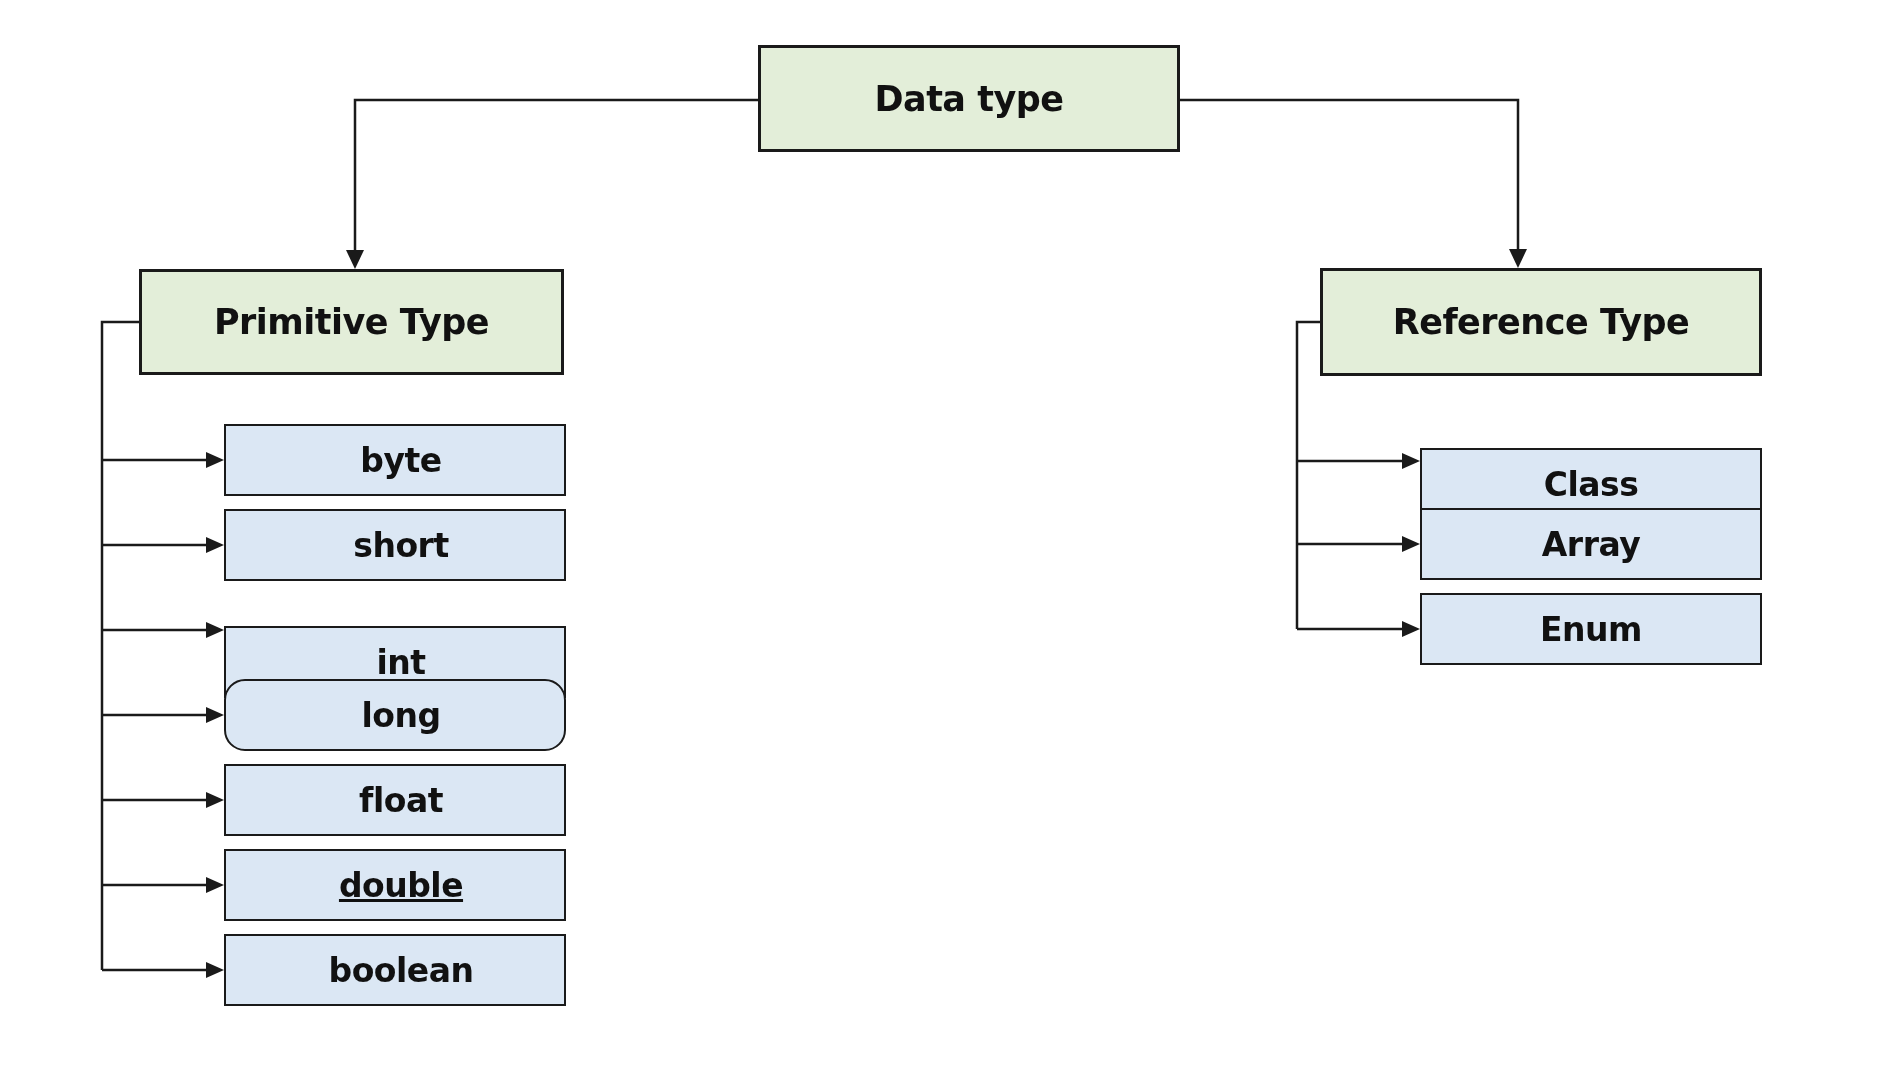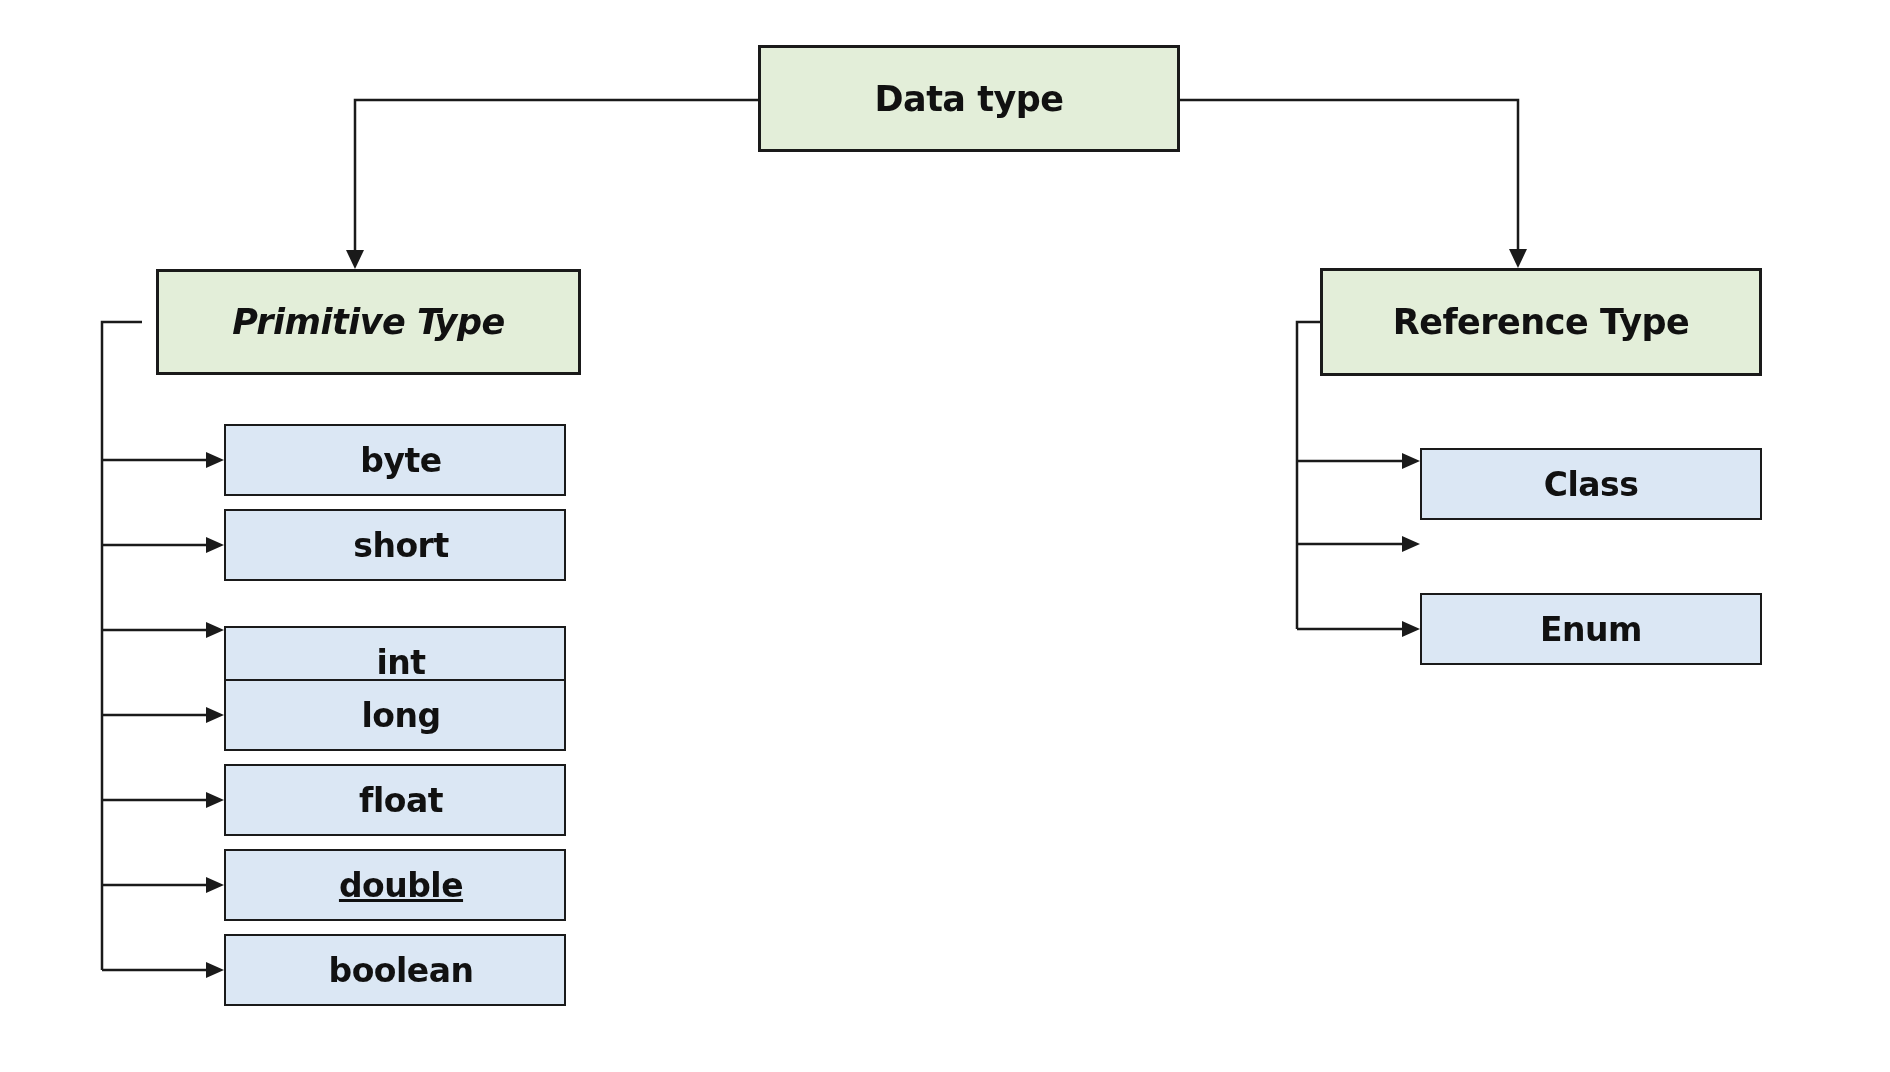--- a/index.html
+++ b/index.html
@@ -44,25 +44,25 @@
     background: #e3eed9;
     border: 3px solid #1a1a1a;
     font-size: 35px;
   }
   .child {
     background: #dbe7f4;
     border: 2.5px solid #1a1a1a;
     font-size: 33px;
   }
   .n-root { left: 758px;  top: 45px;  width: 422px; height: 107px; }
-  .n-prim { left: 156px;  top: 269px; width: 425px; height: 106px; font-style: italic; }
+  .n-prim { left: 139px;  top: 269px; width: 425px; height: 106px; }
   .n-ref  { left: 1320px; top: 268px; width: 442px; height: 108px; }
   .lc { left: 224px;  width: 342px; height: 72px; padding-left: 12px; }
   .lc1 { top: 424px; } .lc2 { top: 509px; } .lc3 { top: 594px; margin-top: 32px; }
-  .lc4 { top: 679px; } .lc5 { top: 764px; } .lc6 { top: 849px; text-decoration: underline; }
+  .lc4 { top: 679px; border-radius: 21px; } .lc5 { top: 764px; } .lc6 { top: 849px; text-decoration: underline; }
   .lc7 { top: 934px; }
   .rc { left: 1420px; width: 342px; height: 72px; }
   .rc1 { top: 448px; } .rc2 { top: 508px; } .rc3 { top: 593px; }
 </style>
 </head>
 <body>
 
 <div class="canvas">
 
   <svg class="connectors" width="1890" height="1072" viewBox="0 0 1890 1072">
@@ -112,15 +112,16 @@
 
   <div class="node child lc lc1">byte</div>
   <div class="node child lc lc2">short</div>
   <div class="node child lc lc3">int</div>
   <div class="node child lc lc4">long</div>
   <div class="node child lc lc5">float</div>
   <div class="node child lc lc6">double</div>
   <div class="node child lc lc7">boolean</div>
 
   <div class="node child rc rc1">Class</div>
+  <div class="node child rc rc2">Array</div>
   <div class="node child rc rc3">Enum</div>
 
 </div>
 
 </body></html>

